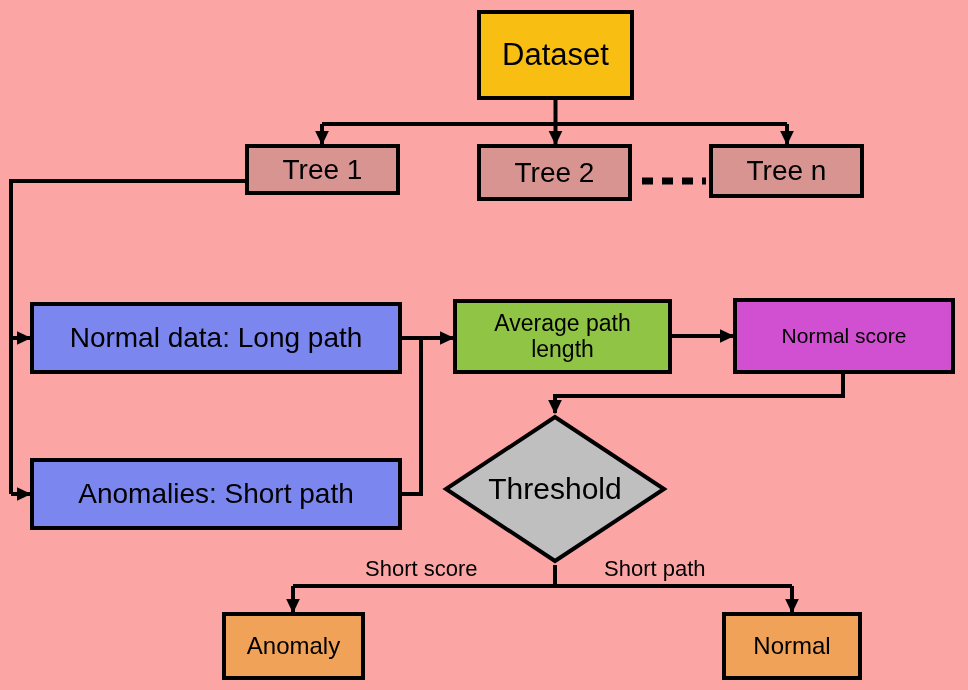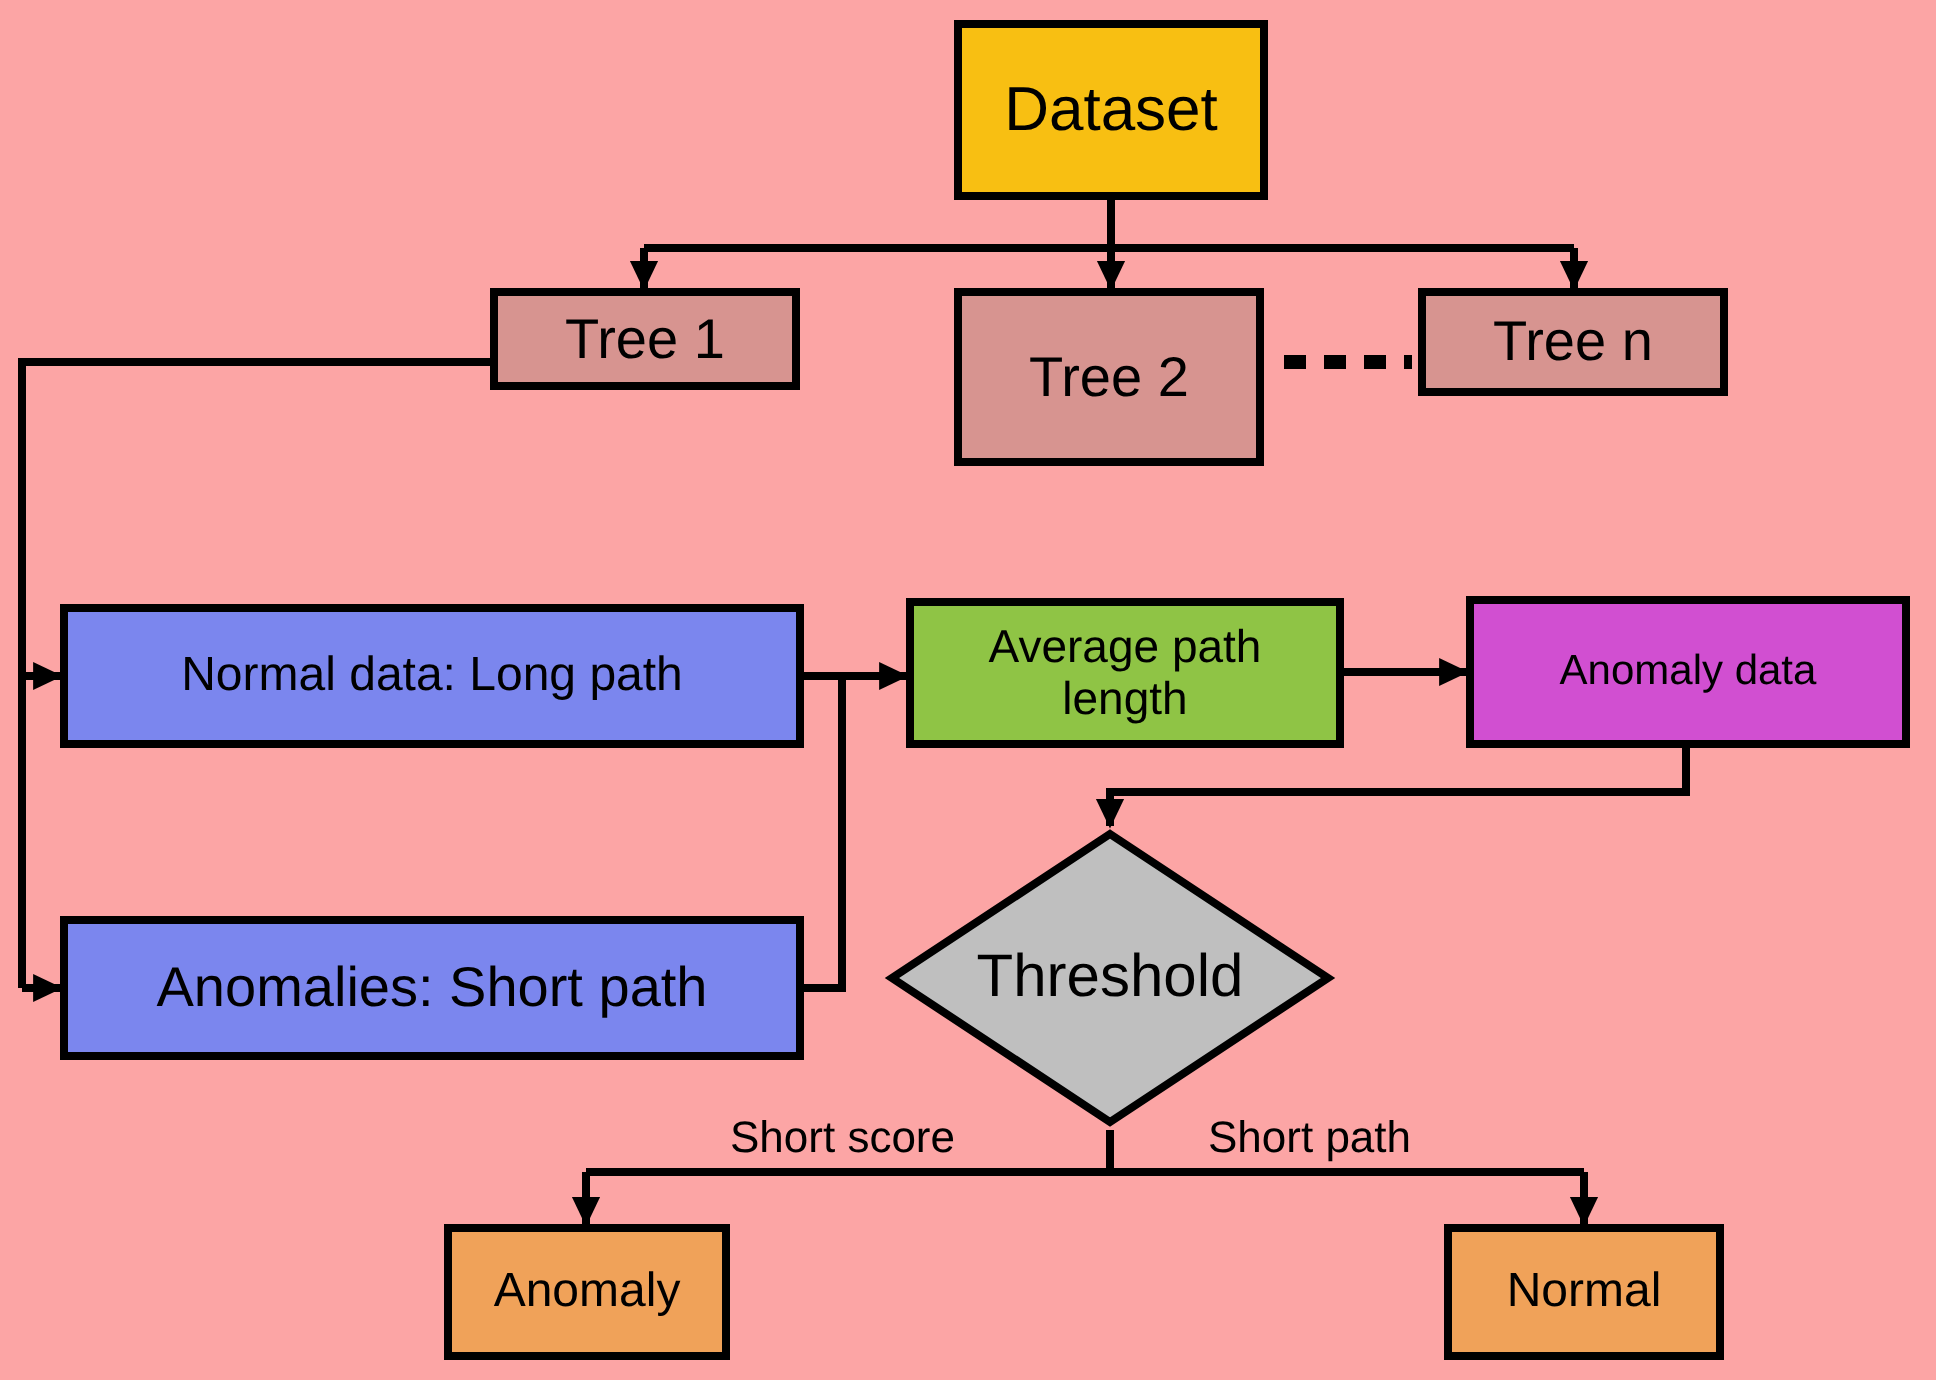--- a/index.html
+++ b/index.html
@@ -112,42 +112,42 @@
   </svg>
 
   <div class="node" id="node-dataset" style="left: 477px; top: 10px; width: 157px; height: 90px; background: rgb(248, 191, 18); font-size: 31px; border-color: rgb(0, 0, 0);">
     <span>Dataset</span>
   </div>
 
   <div class="node" id="node-tree1" style="left: 245px; top: 144px; width: 155px; height: 51px; background: rgb(215, 148, 144); font-size: 28px; border-color: rgb(0, 0, 0);">
     <span>Tree 1</span>
   </div>
 
-  <div class="node" id="node-tree2" style="left: 477px; top: 144px; width: 155px; height: 89px; background: rgb(215, 148, 144); font-size: 28px; border-color: rgb(0, 0, 0);">
+  <div class="node" id="node-tree2" style="left: 477px; top: 144px; width: 155px; height: 57px; background: rgb(215, 148, 144); font-size: 28px; border-color: rgb(0, 0, 0);">
     <span>Tree 2</span>
   </div>
 
   <div class="node" id="node-treen" style="left: 709px; top: 144px; width: 155px; height: 54px; background: rgb(215, 148, 144); font-size: 28px; border-color: rgb(0, 0, 0);">
     <span>Tree n</span>
   </div>
 
-  <div class="node" id="node-normal-data" style="left: 30px; top: 302px; width: 372px; height: 72px; background: rgb(123, 134, 238); font-size: 24px; border-color: rgb(0, 0, 0);">
+  <div class="node" id="node-normal-data" style="left: 30px; top: 302px; width: 372px; height: 72px; background: rgb(123, 134, 238); font-size: 28px; border-color: rgb(0, 0, 0);">
     <span>Normal data: Long path</span>
   </div>
 
   <div class="node" id="node-anomalies" style="left: 30px; top: 458px; width: 372px; height: 72px; background: rgb(123, 134, 238); font-size: 28px; border-color: rgb(0, 0, 0);">
     <span>Anomalies: Short path</span>
   </div>
 
   <div class="node" id="node-avg-path" style="left: 453px; top: 299px; width: 219px; height: 75px; background: rgb(143, 196, 69); font-size: 23px; border-color: rgb(0, 0, 0);">
     <span>Average path length</span>
   </div>
 
   <div class="node" id="node-anomaly-score" style="left: 733px; top: 298px; width: 222px; height: 76px; background: rgb(209, 79, 209); font-size: 21px; border-color: rgb(0, 0, 0);">
-    <span>Anomaly data</span>
+    <span>Normal score</span>
   </div>
 
   <div class="diamond-wrap" id="node-threshold" style="left: 442px; top: 413px; width: 226px; height: 152px; font-size: 30px;">
     <svg id="threshold-svg" xmlns="http://www.w3.org/2000/svg" width="226" height="152" viewBox="0 0 226 152">
       <polygon id="threshold-poly" stroke="#000000" stroke-width="4" stroke-linejoin="miter" points="113,4 222,76 113,148 4,76" fill="#bfbfbf"></polygon>
     </svg>
     <div class="diamond-text">
       <span>Threshold</span>
     </div>
   </div>

